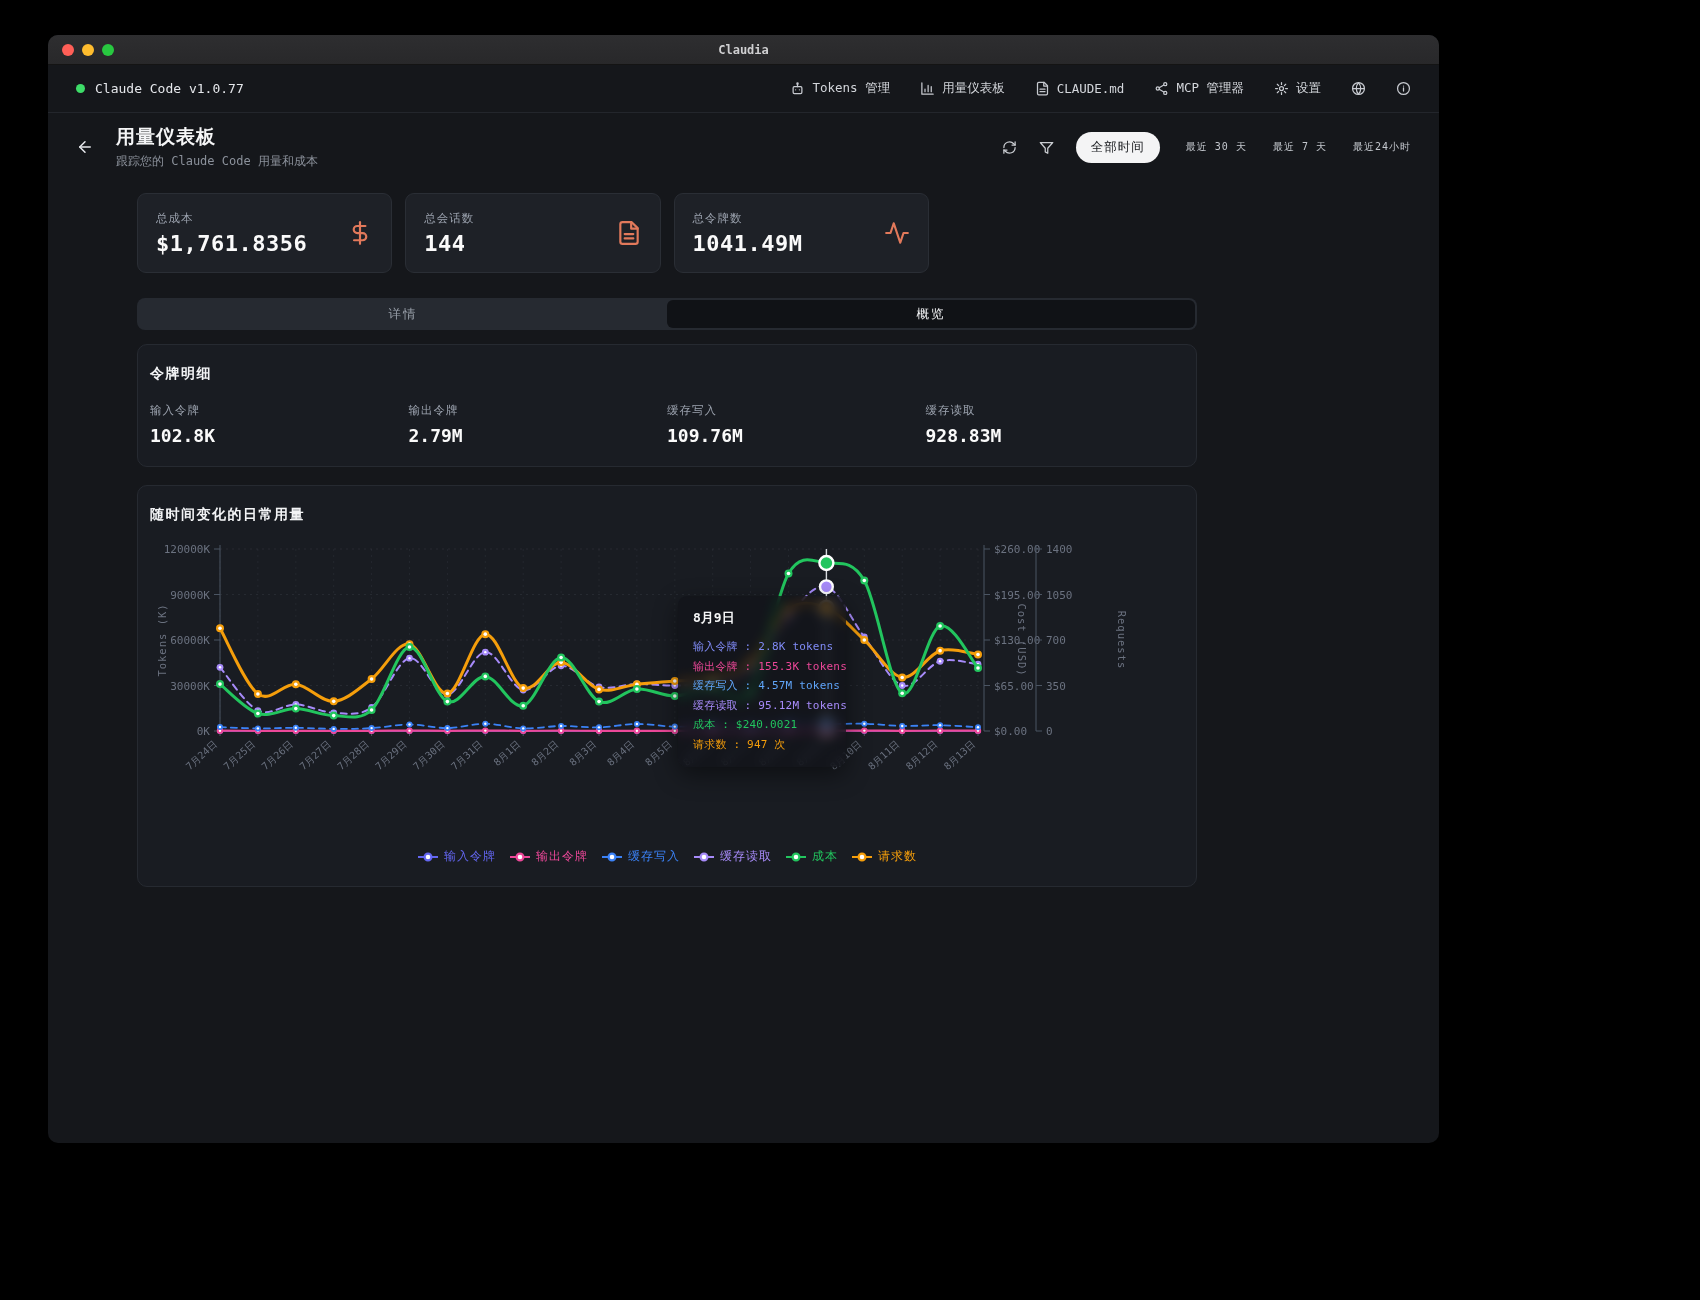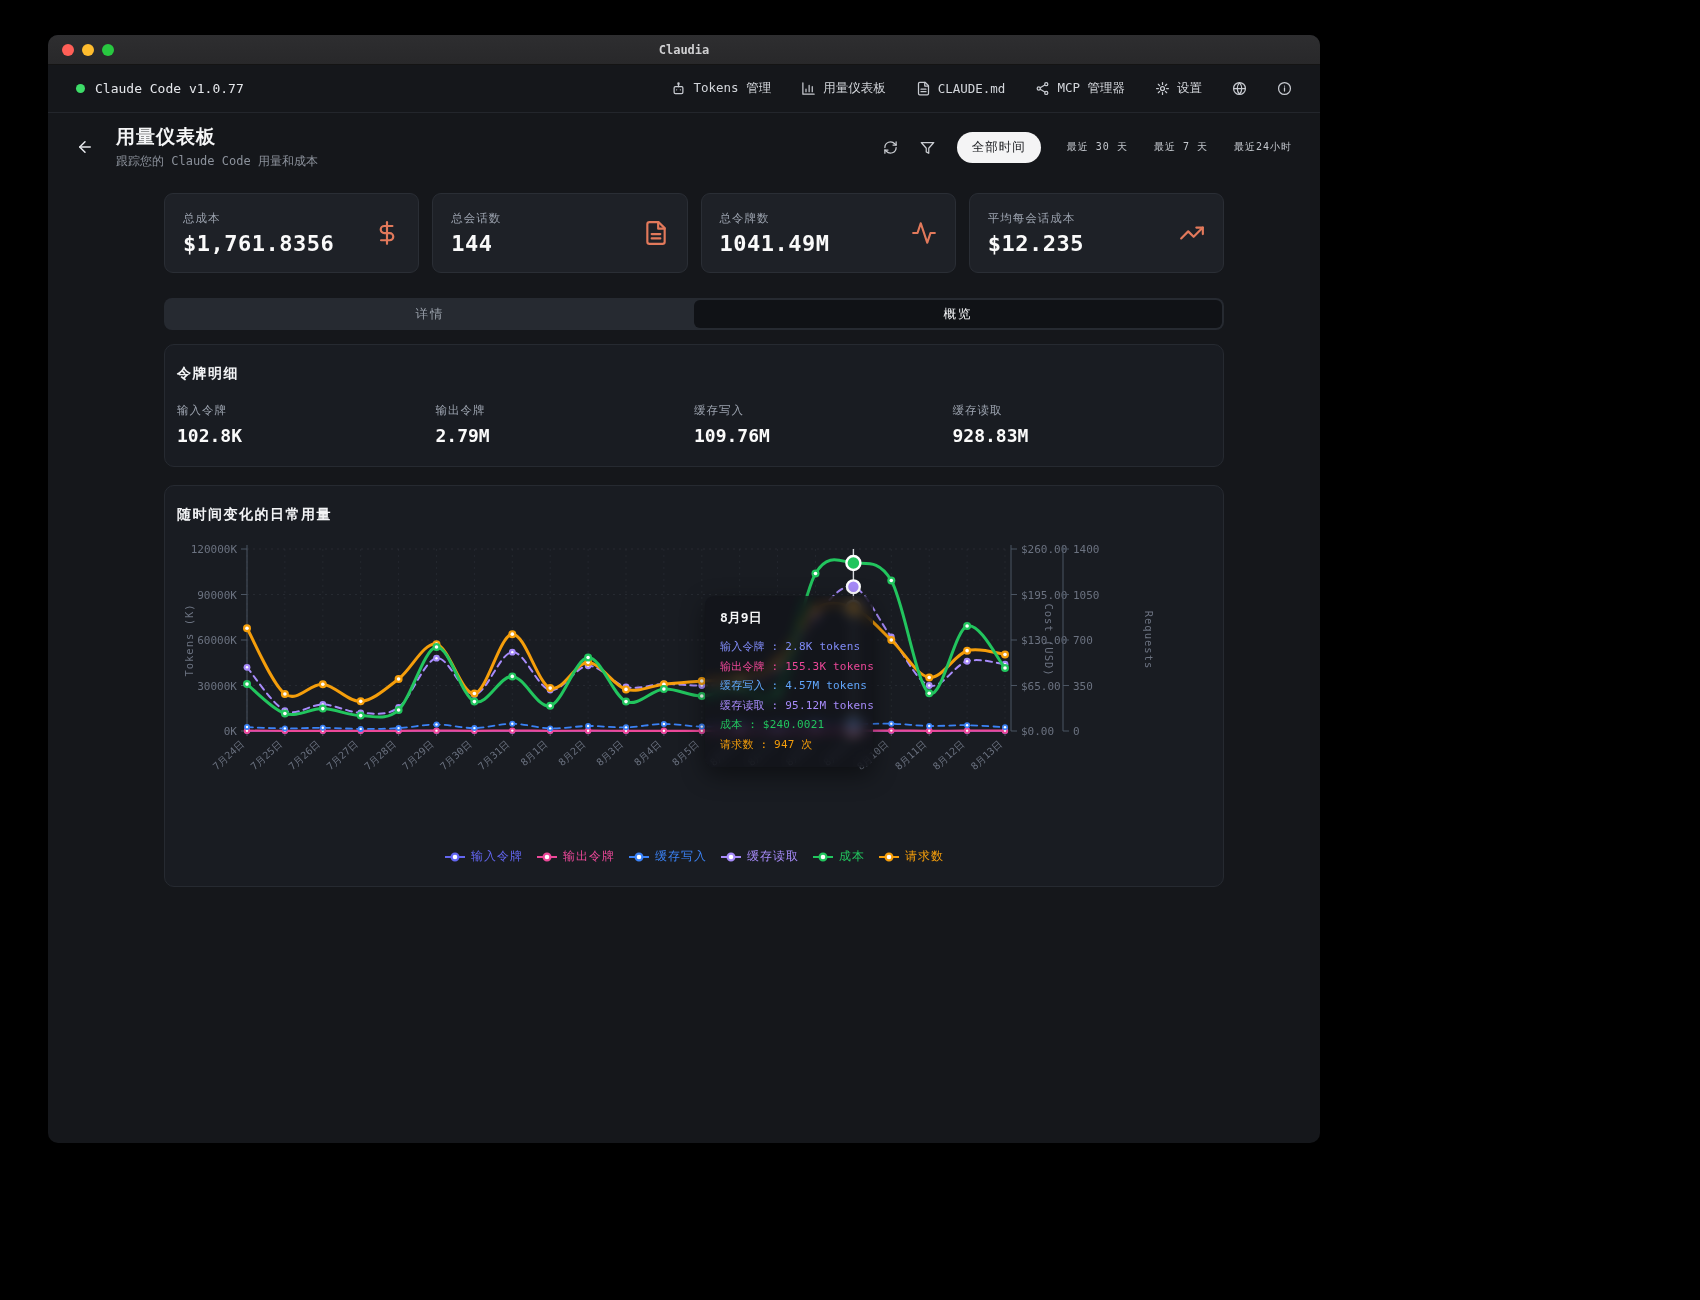--- a/index.html
+++ b/index.html
@@ -1,18 +1,18 @@
 <!DOCTYPE html>
 <html><head>
 <meta charset="utf-8">
 <style>
   * { margin:0; padding:0; box-sizing:border-box; }
   html,body { width:1700px; height:1300px; background:#000; overflow:hidden;
     font-family:"DejaVu Sans Mono","DejaVu Sans","Liberation Sans",sans-serif; }
-  .window { position:absolute; left:48px; top:35px; width:1272px; height:1108px;
+  .window { position:absolute; left:48px; top:35px; width:1391px; height:1108px;
     background:#15171b; border-radius:10px; overflow:hidden; box-shadow:0 20px 60px rgba(0,0,0,.8); }
   
   .titlebar { height:30px; background:linear-gradient(#2e2e30,#28282a); display:flex; align-items:center;
     justify-content:center; position:relative; border-bottom:1px solid #141414; }
   .traffic { position:absolute; left:14px; top:9px; display:flex; gap:8px; }
   .dot { width:12px; height:12px; border-radius:50%; }
   .dot.red{background:#ff5f57}.dot.yellow{background:#febc2e}.dot.green{background:#28c840}
   .titlebar-title { font-size:12px; font-weight:bold; color:#cfcfd1; }
   
   .topbar { height:48px; display:flex; align-items:center; justify-content:space-between;
@@ -27,21 +27,21 @@
   .header-left { display:flex; align-items:center; gap:22px; }
   .back-btn { color:#e5e7eb; display:flex; }
   .page-title { font-size:19px; font-weight:bold; color:#f5f6f7; letter-spacing:1px; }
   .page-subtitle { font-size:12px; color:#8b919b; margin-top:3px; }
   .header-right { display:flex; align-items:center; gap:22px; }
   .hicon { color:#c9ccd1; display:flex; }
   .pill { background:#f4f4f5; color:#16181c; border:none; border-radius:17px; padding:7px 15px;
     font-size:12.5px; font-family:inherit; letter-spacing:1px; }
   .tfilter { color:#c4c8ce; font-size:10px; letter-spacing:1px; }
   
-  .content { margin-left:116px; width:1060px; }
+  .content { margin-left:89px; width:1060px; }
   .stats { display:grid; grid-template-columns:repeat(4,1fr); gap:13px; margin-top:12px; }
   .stat-card { background:#1e2127; border:1px solid #2a2e35; border-radius:9px; height:80px;
     padding:13px 18px; display:flex; justify-content:space-between; align-items:center; }
   .stat-label { font-size:11.5px; color:#9ca3af; letter-spacing:1px; }
   .stat-value { font-size:22px; font-weight:bold; color:#fafafa; margin-top:5px; letter-spacing:.5px; }
   .stat-ic { color:#e2795b; display:flex; }
   
   .tabs { margin-top:25px; background:#262a31; border-radius:8px; padding:2px; display:grid;
     grid-template-columns:1fr 1fr; height:32px; }
   .tab { display:flex; align-items:center; justify-content:center; font-size:12.5px; color:#9aa1ab;
@@ -223,32 +223,20 @@
           </span>
         </div>
         <div class="stat-card">
           <div>
             <div class="stat-label">总令牌数</div>
     <div class="stat-value">1041.49M</div>
           </div>
     <span class="stat-ic">
             <svg width="26" height="26" viewBox="0 0 24 24" fill="none" stroke="currentColor" stroke-width="2" stroke-linecap="round" stroke-linejoin="round">
               <path d="M22 12h-4l-3 9L9 3l-3 9H2"></path>
-            </svg>
-          </span>
-        </div>
-        <div class="stat-card">
-          <div>
-            <div class="stat-label">平均每会话成本</div>
-    <div class="stat-value">$12.235</div>
-          </div>
-    <span class="stat-ic">
-            <svg width="26" height="26" viewBox="0 0 24 24" fill="none" stroke="currentColor" stroke-width="2" stroke-linecap="round" stroke-linejoin="round">
-              <path d="M22 7l-8.5 8.5-5-5L2 17"></path>
-              <path d="M16 7h6v6"></path>
             </svg>
           </span>
         </div>
       </div>
     <div class="tabs">
         <div class="tab">详情</div>
         <div class="tab selected">概览</div>
       </div>
 
     <div class="big-card">

